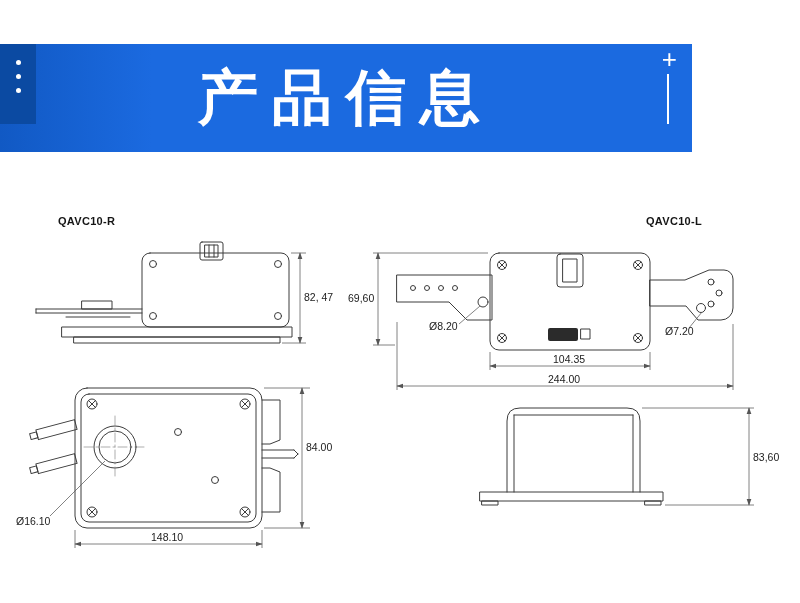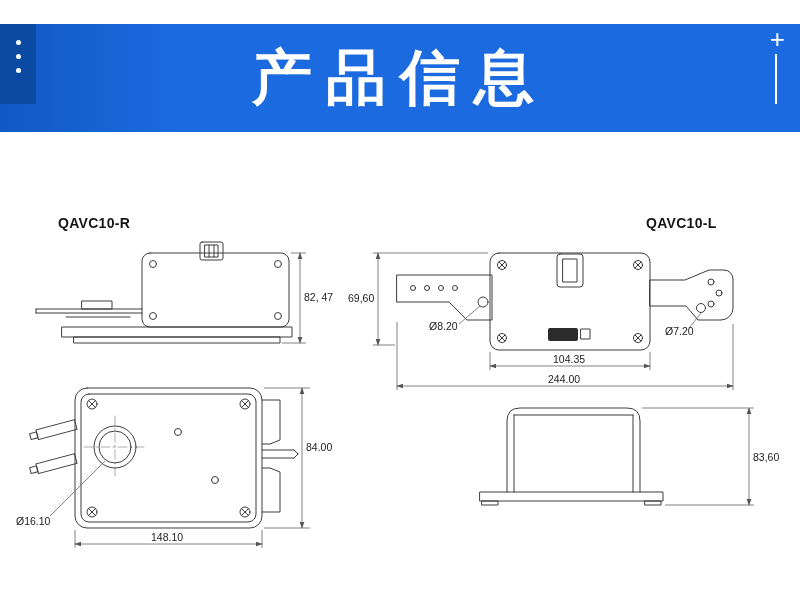--- a/index.html
+++ b/index.html
@@ -1,30 +1,30 @@
 <!DOCTYPE html>
 <html><head>
 <meta charset="utf-8">
 <style>
   html,body{margin:0;padding:0;}
   body{width:800px;height:603px;position:relative;overflow:hidden;background:#ffffff;font-family:"Liberation Sans",sans-serif;}
 
   
-  .banner{position:absolute;left:0;top:24px;width:800px;height:108px;
+  .banner{position:absolute;left:0;top:44px;width:692px;height:108px;
           background:linear-gradient(90deg,#1159c4 0%,#1b6ae0 22%,#1b6ae0 100%);text-align:center;}
   .banner-block{position:absolute;left:0;top:0;width:36px;height:80px;background:#0b4aa2;}
   .dot{position:absolute;left:16px;width:5px;height:5px;border-radius:50%;background:#fff;}
   .dot1{top:16px}.dot2{top:30px}.dot3{top:44px}
   .banner-title{position:absolute;top:14px;left:50%;transform:translateX(-50%);margin:0;
                 color:#fff;font-size:60px;font-weight:900;letter-spacing:14px;white-space:nowrap;}
   .plus{position:absolute;right:15px;top:2px;color:#fff;font-size:26px;font-weight:300;line-height:26px;}
   .vline{position:absolute;right:23px;top:30px;width:2px;height:50px;background:#fff;}
 
   
-  .model-label{position:absolute;font-size:14px;font-weight:bold;color:#151515;letter-spacing:.3px;}
+  .model-label{position:absolute;font-size:11px;font-weight:bold;color:#151515;letter-spacing:.3px;}
   #model-right{left:58px;top:215px;}
   #model-left{left:646px;top:215px;}
 
   
   svg{position:absolute;overflow:visible;}
   .outline{stroke:#3c3c3c;stroke-width:1;fill:none;stroke-linejoin:round;stroke-linecap:round;}
   .dim line{stroke:#5a5a5a;stroke-width:0.75;fill:none;}
   .dimtext{font-size:10.5px;fill:#222;stroke:none;font-family:"Liberation Sans",sans-serif;}
   .centerline{stroke:#777;stroke-width:0.6;stroke-dasharray:9 3 2 3;}
   .fillblack{fill:#2b2b2b;stroke:none;}

